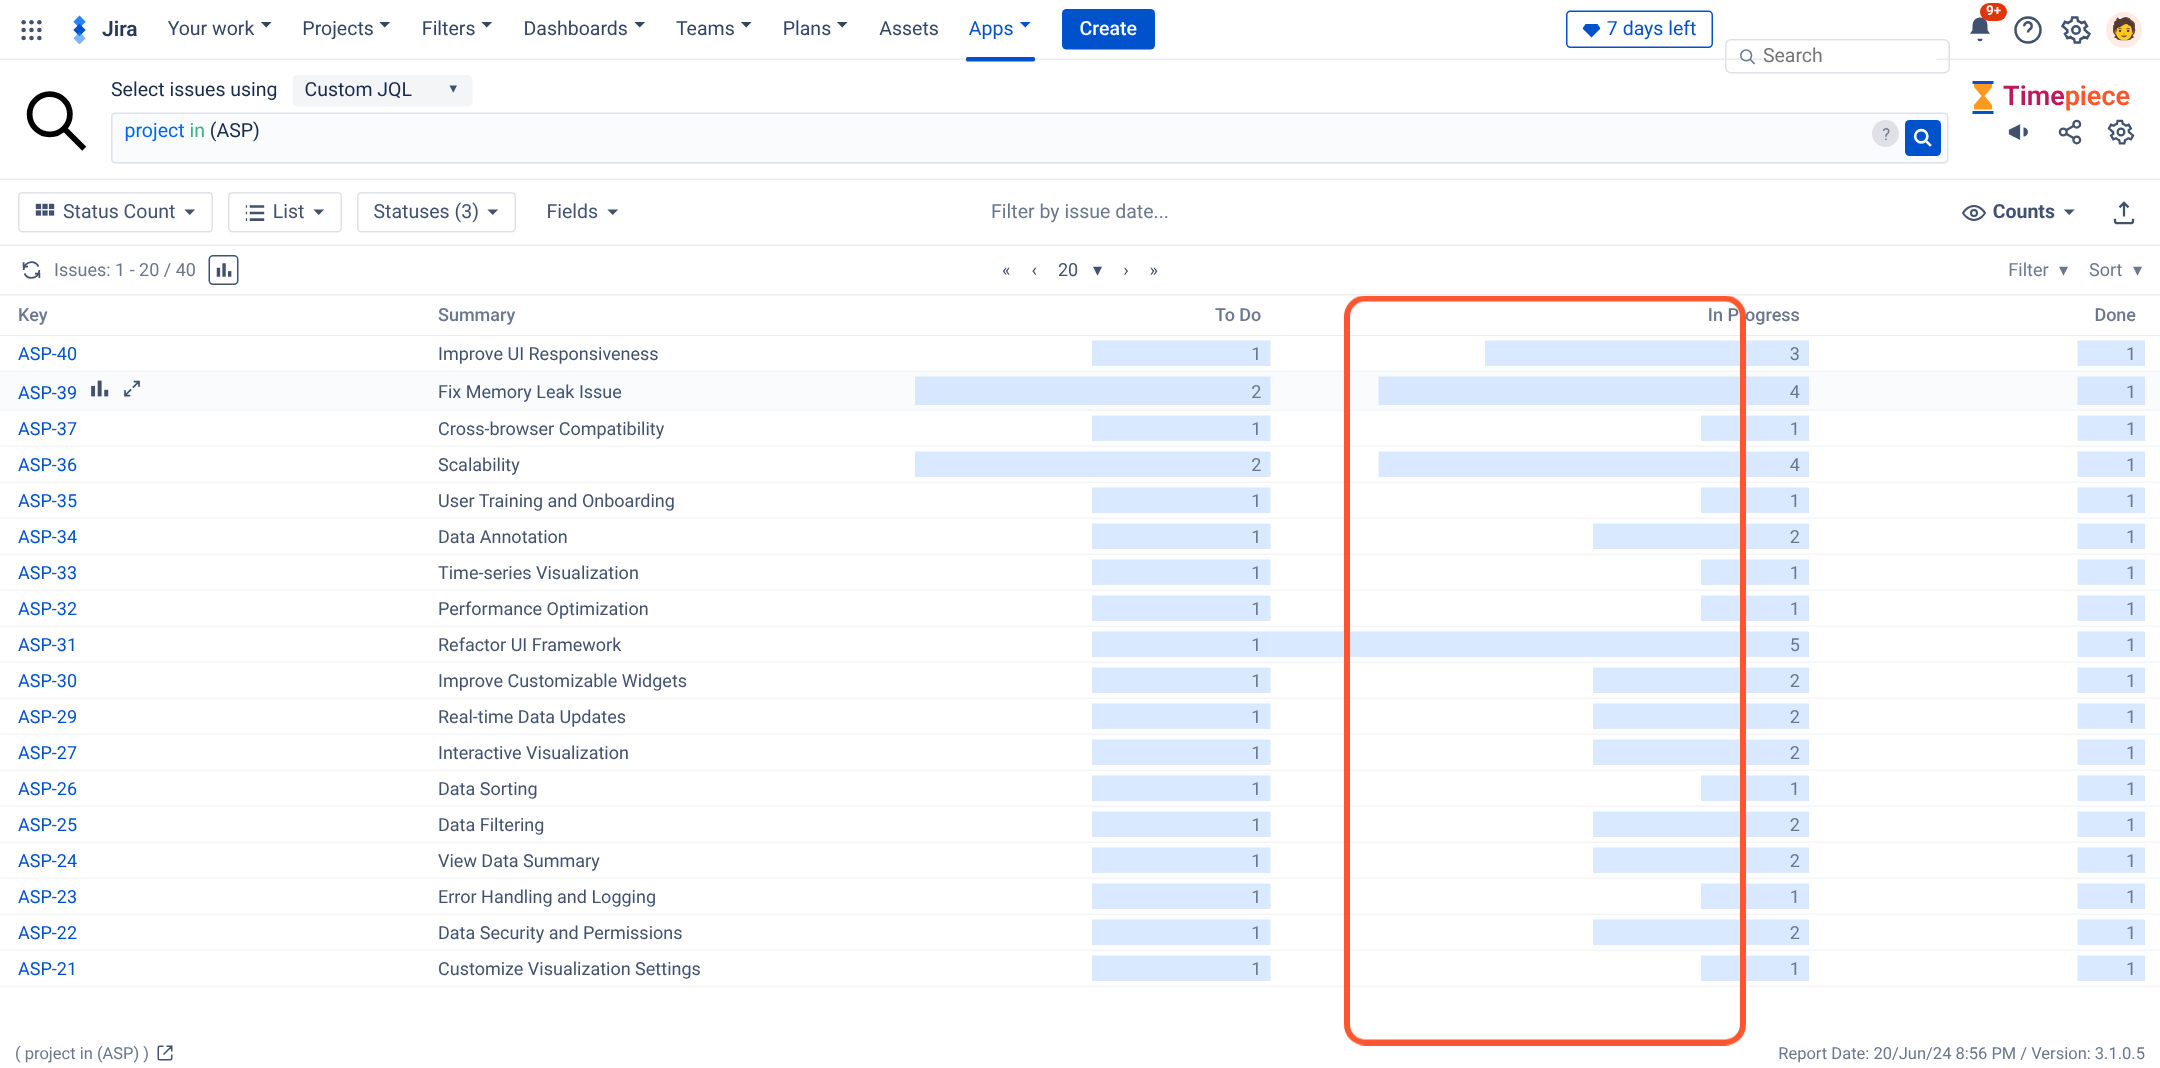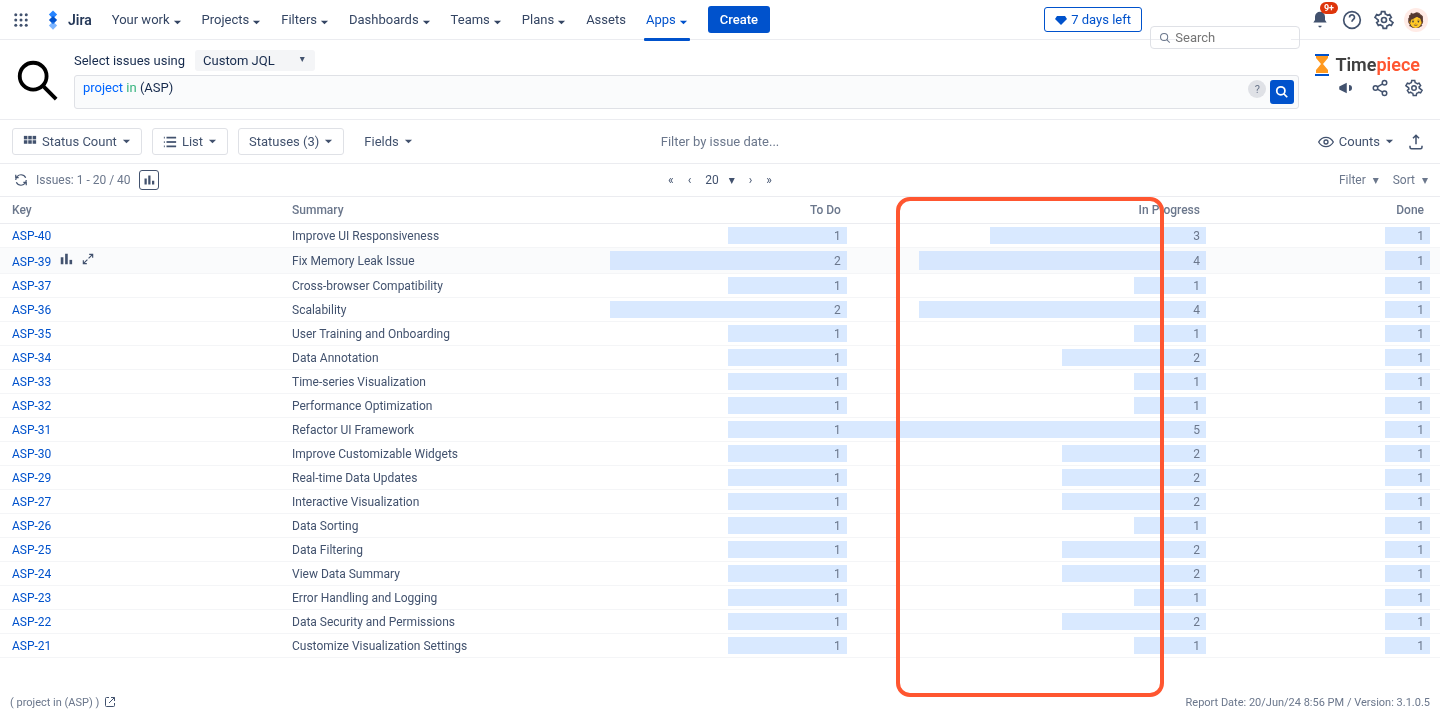--- a/index.html
+++ b/index.html
@@ -4,21 +4,21 @@
 <style>
 * { box-sizing: border-box; margin: 0; padding: 0; font-family: -apple-system, BlinkMacSystemFont, "Segoe UI", Roboto, Helvetica, Arial, sans-serif; }
 body { font-size: 13px; color: #172B4D; background: #fff; overflow: hidden; }
 .top-nav { height: 40px; display: flex; align-items: center; padding: 0 12px; border-bottom: 1px solid #ebecf0; }
 .top-nav .left { display: flex; align-items: center; gap: 4px; }
 .top-nav .right { margin-left: auto; display: flex; align-items: center; gap: 8px; }
 .waffle-icon { width: 18px; height: 18px; color: #42526E; cursor: pointer; }
 .jira-logo { display: flex; align-items: center; gap: 4px; margin: 0 8px; cursor: pointer; }
 .jira-logo svg { width: 22px; height: 22px; }
 .jira-logo span { font-weight: 600; color: #253858; font-size: 14px; }
-.nav-item { padding: 4px 8px; cursor: pointer; color: #344563; display: flex; align-items: flex-end; gap: 3px; border-radius: 3px; font-size: 13px;}
+.nav-item { padding: 4px 8px; cursor: pointer; color: #344563; display: flex; align-items: flex-start; gap: 3px; border-radius: 3px; font-size: 13px;}
 .nav-item.active { color: #0052CC; position: relative; }
 .nav-item.active::after { content: ''; position: absolute; bottom: -10px; left: 6px; right: 6px; height: 3px; background: #0052CC; border-radius: 1px;}
 .chev { width: 9px; height: 9px; }
 .create-btn { background: #0052CC; color: #fff; border: none; padding: 6px 12px; border-radius: 3px; font-weight: 500; cursor: pointer; font-size: 13px; margin-left: 8px;}
 .days-left { border: 1px solid #0052CC; color: #0052CC; padding: 4px 10px; border-radius: 3px; cursor: pointer; font-size: 13px; display:flex; align-items:center; gap:4px;}
 .search-box { display: flex; align-items: center; border: 1px solid #DFE1E6; border-radius: 4px; padding: 3px 8px; width: 150px; color:#6B778C;margin-top:36px;}
 .search-box input { border: none; outline: none; width: 100%; font-size: 13px; margin-left:4px;}
 .notif { position: relative; cursor:pointer;}
 .notif .badge { position: absolute; top: -6px; right: -6px; background: #DE350B; color: #fff; border-radius: 8px; font-size: 9px; padding: 1px 4px; font-weight:700;}
 .icon-btn { width: 24px; height: 24px; display: flex; align-items: center; justify-content: center; cursor: pointer; color: #42526E; border-radius: 50%;}
@@ -30,27 +30,27 @@
 .jql-top .selector { color: #172B4D; padding: 3px 40px 3px 8px; border-radius:3px; cursor:pointer; position:relative; background:#f4f5f7;}
 .jql-top .selector::after{content:'▾'; position:absolute; right:10px; color:#42526E; font-size:10px;}
 .jql-input-wrap { display: flex; align-items: flex-start; border: 1px solid #DFE1E6; border-radius: 3px; padding: 4px 4px 4px 8px; background:#fafbfc;}
 .jql-input-wrap .jql-text { flex: 1; font-size: 13px;}
 .jql-input-wrap .jql-text .kw { color: #0065FF;}
 .jql-input-wrap .jql-text .op { color: #36B37E;}
 .jql-help { width:18px;height:18px;border-radius:50%;background:#DFE1E6;color:#6B778C;display:flex;align-items:center;justify-content:center;font-size:11px;margin-right:4px;}
 .jql-run { width: 24px; height: 24px; background: #0052CC; border-radius: 3px; display:flex;align-items:center;justify-content:center;color:#fff;cursor:pointer;}
 .timepiece { display:flex; align-items:center; gap:4px; margin-right:6px;}
 .timepiece .text{ font-weight:600; font-size:18px;}
-.timepiece .t1{color:#404040;} .timepiece .t2{color:#FF5630;}
+.timepiece .t1{color:#be185d;} .timepiece .t2{color:#FF5630;}
 .side-actions { display:flex; flex-direction:row; gap:10px; color:#42526E; margin-left:8px; align-self:flex-end; padding-bottom:6px;}
 .toolbar { display: flex; align-items: center; padding: 8px 12px; border-top: 1px solid #ebecf0; border-bottom: 1px solid #ebecf0; gap:10px;}
 .tb-btn { border: 1px solid #DFE1E6; border-radius: 3px; padding: 5px 10px; display:flex; align-items:center; gap:5px; cursor:pointer; font-size:13px; background:#fff; color:#42526E;}
 .tb-plain { padding: 5px 10px; display:flex; align-items:center; gap:5px; cursor:pointer; font-size:13px; color:#42526E;}
 .toolbar .center { position:absolute; left:50%; transform:translateX(-50%); }
-.toolbar .right { margin-left: auto; display:flex; align-items:center; }
+.toolbar .right { margin-left: auto; display:flex; align-items:center; gap:10px;font-weight:bold;}
 .paging-bar { display:flex; align-items:center; padding: 6px 12px; font-size:12px; color:#6B778C; border-bottom:1px solid #ebecf0;}
 .paging-bar .pager { position:absolute; left:50%; transform:translateX(-50%); display:flex; align-items:center; gap:14px; color:#42526E;}
 .paging-bar .right { margin-left:auto; display:flex; gap:14px;}
 .pg-item{cursor:pointer; display:flex; align-items:center; gap:4px;}
 .table-wrap { height: calc(712px - 40px - 70px - 44px - 32px - 20px); overflow-y: auto; position:relative;}
 .tbl { width: 100%; border-collapse: collapse; font-size: 12px;}
 .tbl th { text-align: left; padding: 6px 12px; color:#6B778C; font-weight:500; border-bottom:1px solid #ebecf0; background:#fff; position:sticky; top:0;}
 .tbl th.num { text-align: right; padding-right: 16px;}
 .tbl td { padding: 4px 12px; border-bottom: 1px solid #f4f5f7; height:24px;}
 .tbl td.key { color: #0052CC; cursor:pointer; width:280px;}

